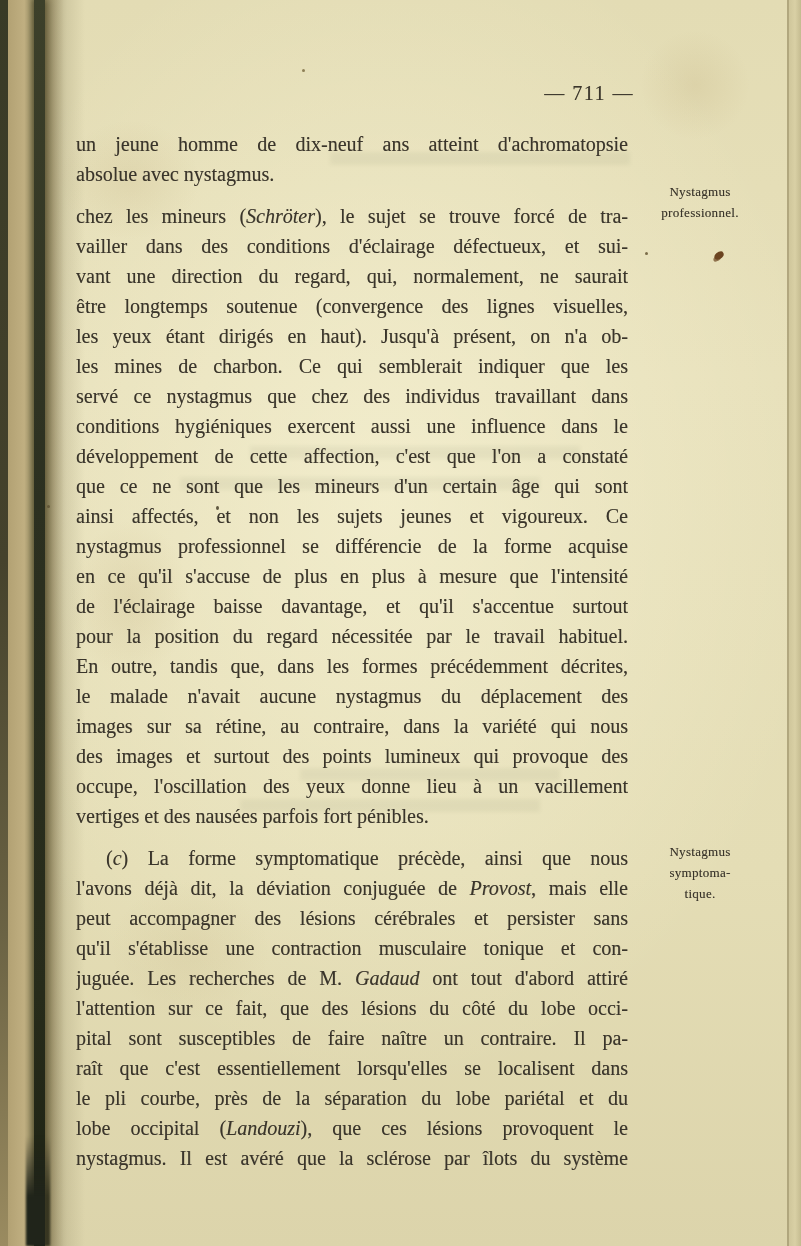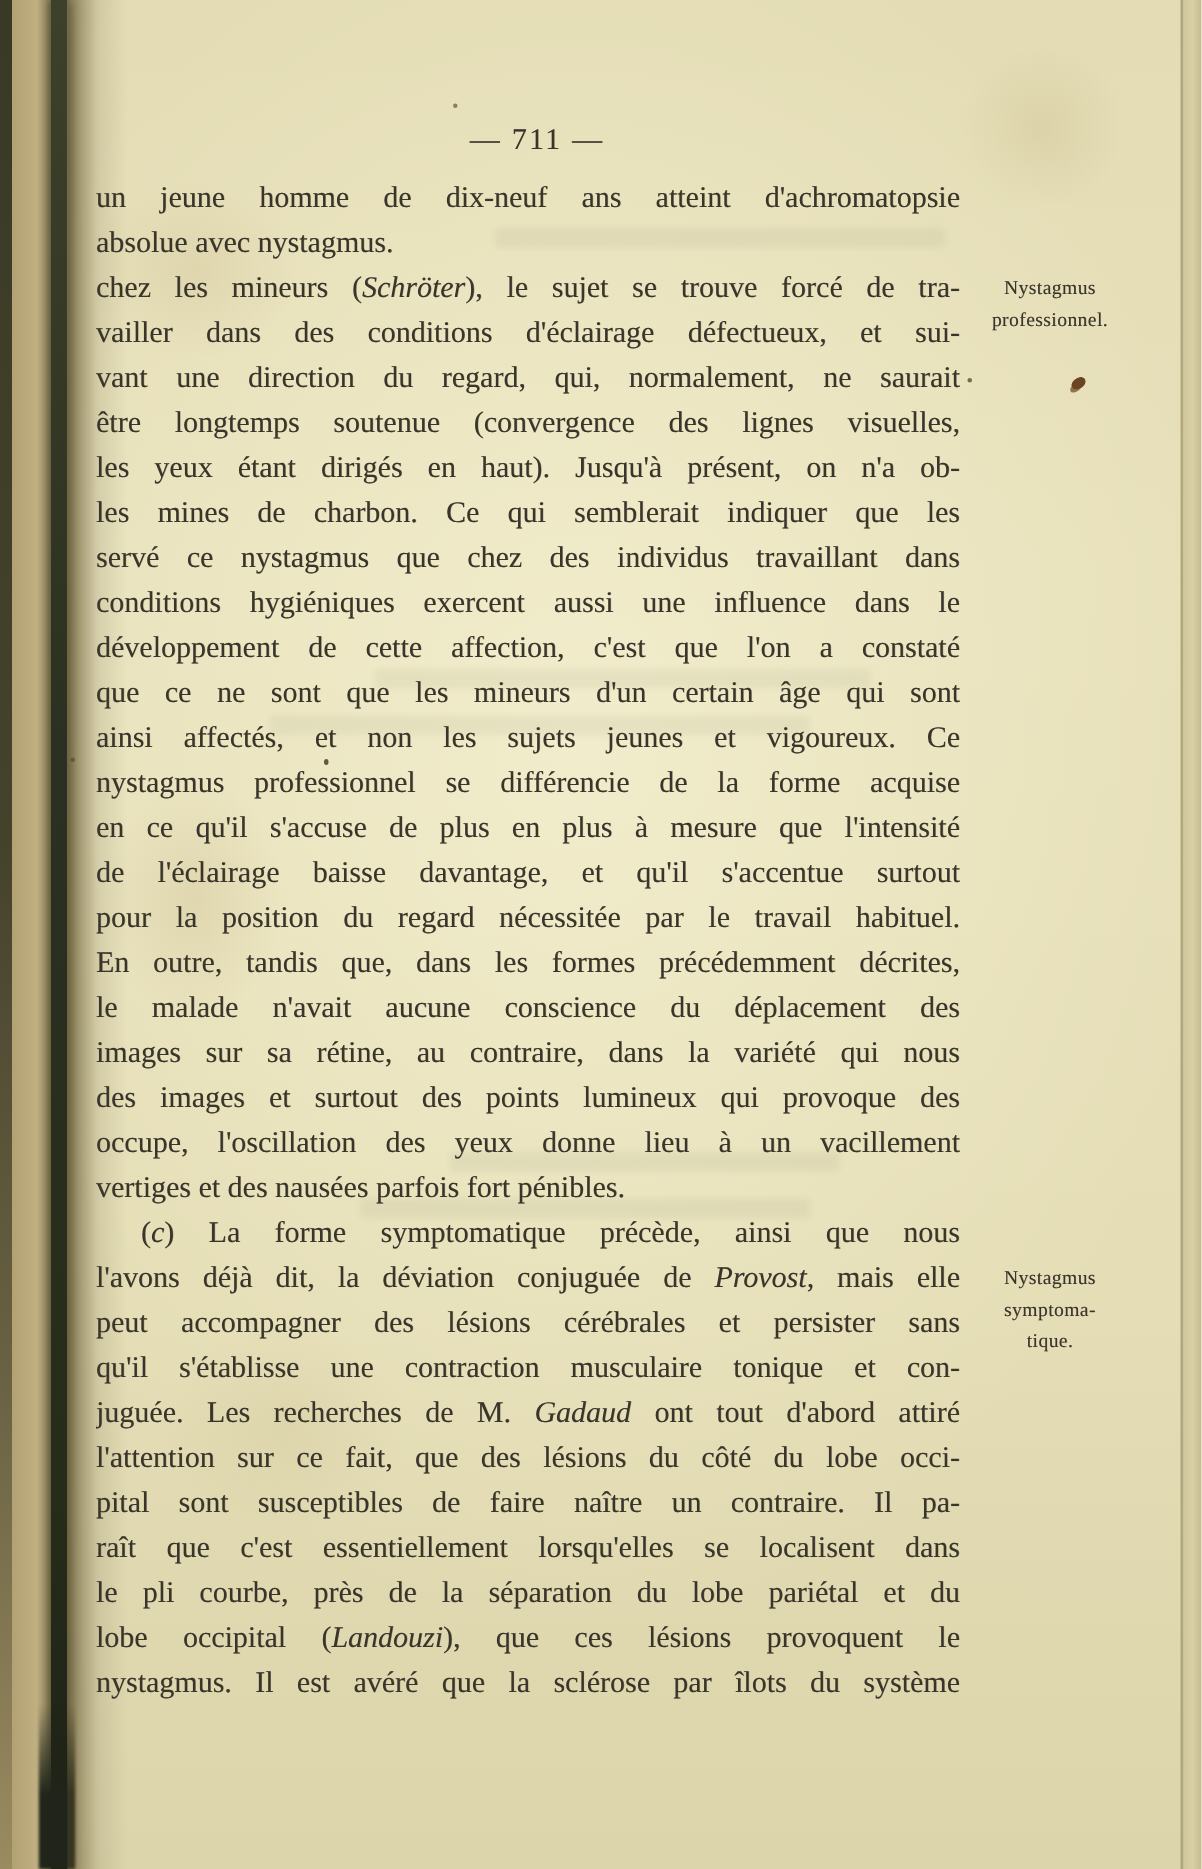--- a/index.html
+++ b/index.html
@@ -64,30 +64,30 @@
     position: absolute; height: 13px; filter: blur(2px); opacity: 0.055;
     background: #3f4a2e; pointer-events: none;
   }
   .ghost.g1 { left: 330px; top: 152px; width: 300px; }
   .ghost.g2 { left: 250px; top: 446px; width: 330px; }
   .ghost.g3 { left: 180px; top: 477px; width: 360px; }
   .ghost.g4 { left: 300px; top: 768px; width: 260px; }
   .ghost.g5 { left: 240px; top: 799px; width: 300px; }
   
   .page-number {
-    position: absolute; left: 70px; top: 82px; width: 576px;
-    text-align: center; font-size: 20px; letter-spacing: 1.5px;
+    position: absolute; left: 58px; top: 82px; width: 576px;
+    text-align: right; font-size: 20px; letter-spacing: 1.5px;
     text-shadow: 0.3px 0.3px 0 rgba(58,53,43,0.45);
   }
   .text-block {
     position: absolute; left: 64px; top: 117px; width: 576px;
     font-size: 20px; line-height: 30px;
     text-shadow: 0.3px 0.3px 0 rgba(58,53,43,0.40);
   }
-  .paragraph { margin: 0; }
+  .paragraph { margin: 12px; }
   .line {
     height: 30px; overflow: hidden;
     text-align: justify; text-align-last: justify;
   }
   .line.first { text-indent: 30px; }
   .line.last  { text-align-last: left; font-family: Liberation Serif, serif; }
   .margin-note {
     position: absolute; width: 112px;
     font-size: 13px; line-height: 21px; text-align: center;
     letter-spacing: 0.3px;
@@ -139,21 +139,21 @@
       <div class="line">servé ce nystagmus que chez des individus travaillant dans</div>
       <div class="line">conditions hygiéniques exercent aussi une influence dans le</div>
       <div class="line">développement de cette affection, c'est que l'on a constaté</div>
       <div class="line">que ce ne sont que les mineurs d'un certain âge qui sont</div>
       <div class="line">ainsi affectés, et non les sujets jeunes et vigoureux. Ce</div>
       <div class="line">nystagmus professionnel se différencie de la forme acquise</div>
       <div class="line">en ce qu'il s'accuse de plus en plus à mesure que l'intensité</div>
       <div class="line">de l'éclairage baisse davantage, et qu'il s'accentue surtout</div>
       <div class="line">pour la position du regard nécessitée par le travail habituel.</div>
       <div class="line">En outre, tandis que, dans les formes précédemment décrites,</div>
-      <div class="line">le malade n'avait aucune conscience du déplacement des</div>
+      <div class="line">le malade n'avait aucune nystagmus du déplacement des</div>
       <div class="line">images sur sa rétine, au contraire, dans la variété qui nous</div>
       <div class="line">des images et surtout des points lumineux qui provoque des</div>
       <div class="line">occupe, l'oscillation des yeux donne lieu à un vacillement</div>
       <div class="line last">vertiges et des nausées parfois fort pénibles.</div>
     </div>
     <div class="paragraph">
       <div class="line first">(<i>c</i>) La forme symptomatique précède, ainsi que nous</div>
       <div class="line">l'avons déjà dit, la déviation conjuguée de <i>Provost</i>, mais elle</div>
       <div class="line">peut accompagner des lésions cérébrales et persister sans</div>
       <div class="line">qu'il s'établisse une contraction musculaire tonique et con-</div>

